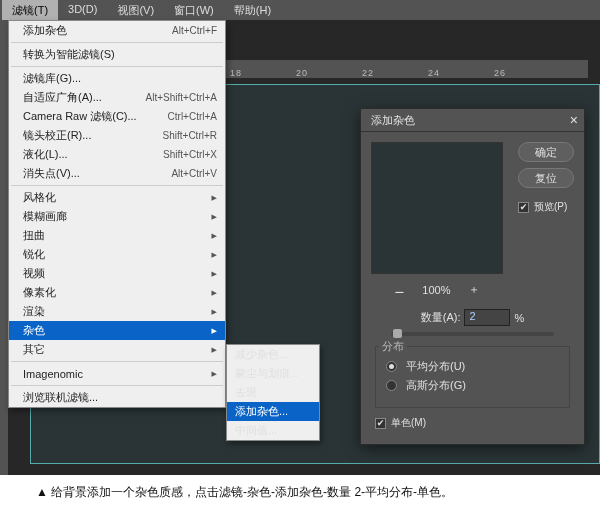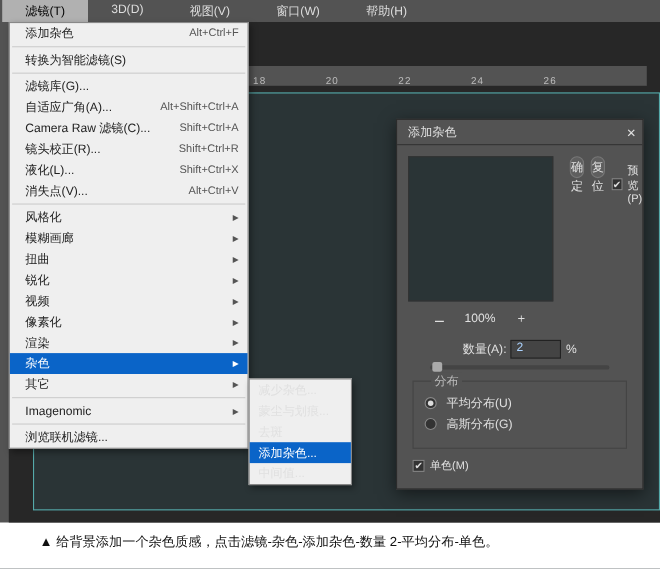--- a/index.html
+++ b/index.html
@@ -1,46 +1,46 @@
 <!DOCTYPE html>
 <html><head>
 <meta charset="utf-8">
 <style>
   * { margin:0; padding:0; box-sizing:border-box; font-family:"Microsoft YaHei",SimSun,sans-serif; }
   body { background:#fff; width:600px; height:517px; position:relative; overflow:hidden; color:#e0e0e0; font-size:11px; }
   .app { position:relative; width:600px; height:475px; background:#535353; }
   .menubar { display:flex; height:20px; background:#535353; color:#ddd; padding-left:2px; }
-  .menubar .item { padding:3px 21px; cursor:default; }
+  .menubar .item { padding:3px 10px; cursor:default; }
   .menubar .item.hl { background:#b1b1b1; color:#000; }
   .canvas-area { position:absolute; left:8px; top:20px; right:0; bottom:0; background:#272727; }
   .ruler { position:absolute; background:#535353; }
   .ruler.h { top:60px; left:8px; right:12px; height:18px; display:flex; align-items:flex-end; padding-left:24px; gap:54px; color:#bbb; font-size:9px; letter-spacing:1px; }
   .doc { position:absolute; left:30px; top:84px; width:570px; height:380px; background:#2a3436; border:1px solid #5aa; }
   .menu { position:absolute; left:8px; top:20px; width:218px; background:#efefef; color:#222; border:1px solid #888; box-shadow:2px 3px 6px rgba(0,0,0,.4); }
   .mi { display:flex; justify-content:space-between; align-items:center; height:19px; padding:0 8px 0 14px; }
   .mi .rt { color:#555; font-size:10px; }
   .mi.arrow::after { content:"\25B6"; font-size:7px; color:#555; }
   .mi.sel { background:#0a64c8; color:#fff; }
   .mi.sel.arrow::after { color:#fff; }
   .sep { height:1px; margin:2px 2px; background:#ccc; }
   .submenu { position:absolute; left:226px; top:344px; width:94px; background:#efefef; border:1px solid #888; box-shadow:2px 3px 6px rgba(0,0,0,.4); }
   .submenu .mi { padding:0 8px;text-align:center; }
   .dialog { position:absolute; right:15px; top:108px; width:225px; background:#535353; border:1px solid #2b2b2b; box-shadow:0 4px 14px rgba(0,0,0,.5); color:#e0e0e0; }
   .dlg-title { display:flex; justify-content:space-between; align-items:center; height:23px; padding:0 6px 0 10px; font-size:11px; border-bottom:1px solid #333; }
   .dlg-body { position:relative; padding:10px; }
   .preview { width:132px; height:132px; border:1px solid #333; background:#2a3436; }
-  .btncol { position:absolute; right:10px; top:10px; display:flex; flex-direction:row; gap:6px; width:56px; }
+  .btncol { position:absolute; right:10px; top:10px; display:flex; flex-direction:column; gap:6px; width:56px; }
   .btn { height:20px; background:#5f5f5f; border:1px solid #777; border-radius:10px; text-align:center; line-height:18px; font-size:11px; }
   .chk { display:flex; align-items:center; gap:5px; font-size:10px; margin-top:6px; }
   .chk .box { width:11px; height:11px; background:#333; border:1px solid #888; display:flex; align-items:center; justify-content:center; font-size:9px; }
   .zoomrow { display:flex; align-items:center; justify-content:center; gap:18px; margin-top:8px; font-size:11px; width:132px; }
   .field { display:flex; align-items:center; justify-content:center; gap:4px; margin-top:12px; font-size:11px; }
   .input-val { width:46px; height:17px; background:#444; border:1px solid #222; color:#acd3ff; padding:0 4px; }
   .group { border:1px solid #444; margin:10px 4px 4px; padding:8px 10px 10px; position:relative; font-size:11px; }
-  .group-title { position:absolute; top:-8px; left:16px; background:#535353; padding:0 3px; color:#bbb; }
+  .group-title { position:absolute; top:-8px; left:3px; background:#535353; padding:0 3px; color:#bbb; }
   .radio { display:flex; align-items:center; gap:9px; margin:4px 0; }
   .radio .r { width:11px; height:11px; border:1px solid #888; border-radius:50%; background:#333; display:flex; align-items:center; justify-content:center; }
   .radio .r.on::after{ content:""; width:5px; height:5px; background:#ddd; border-radius:50%; }
   .caption { position:absolute; left:0; bottom:16px; width:489px; text-align:center; color:#111; font-size:12px; }
 </style>
 </head>
 <body>
 
 <div class="app">
   <div class="menubar">
@@ -77,21 +77,21 @@
     <div class="mi">
         <span>滤镜库(G)...</span>
         <span class="rt"></span>
       </div>
     <div class="mi">
         <span>自适应广角(A)...</span>
         <span class="rt">Alt+Shift+Ctrl+A</span>
       </div>
     <div class="mi">
         <span>Camera Raw 滤镜(C)...</span>
-        <span class="rt">Shift+Ctrl+A</span>
+        <span class="rt">Ctrl+Ctrl+A</span>
       </div>
     <div class="mi">
         <span>镜头校正(R)...</span>
         <span class="rt">Shift+Ctrl+R</span>
       </div>
     <div class="mi">
         <span>液化(L)...</span>
         <span class="rt">Shift+Ctrl+X</span>
       </div>
     <div class="mi">

